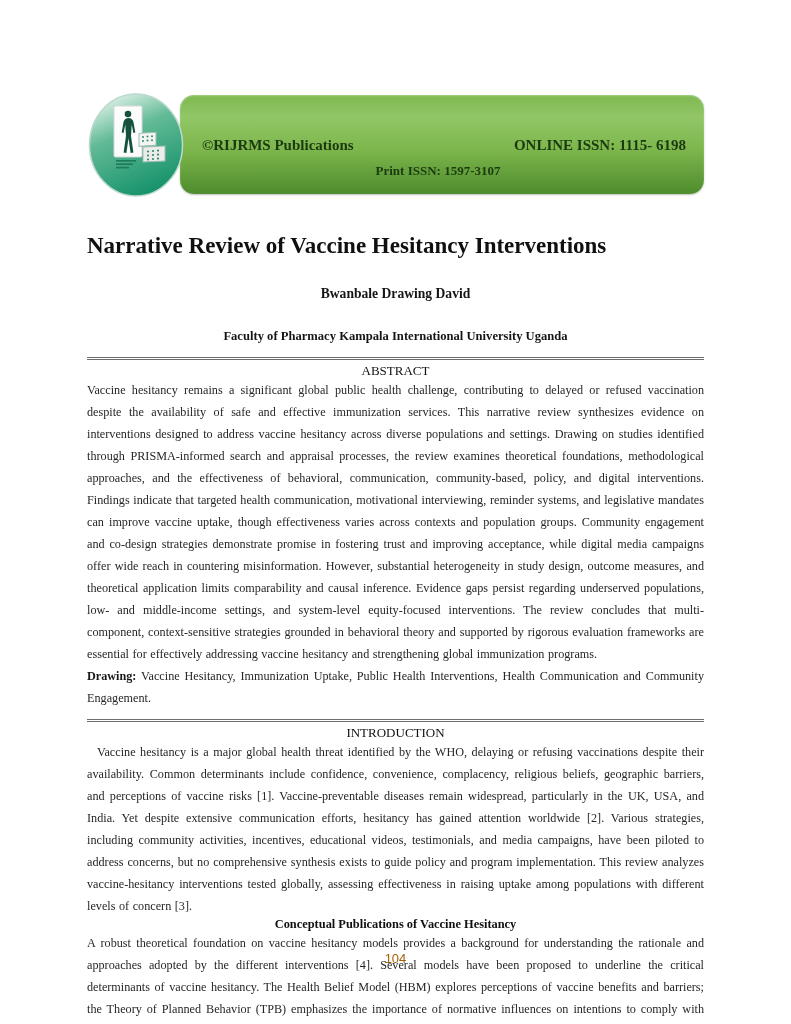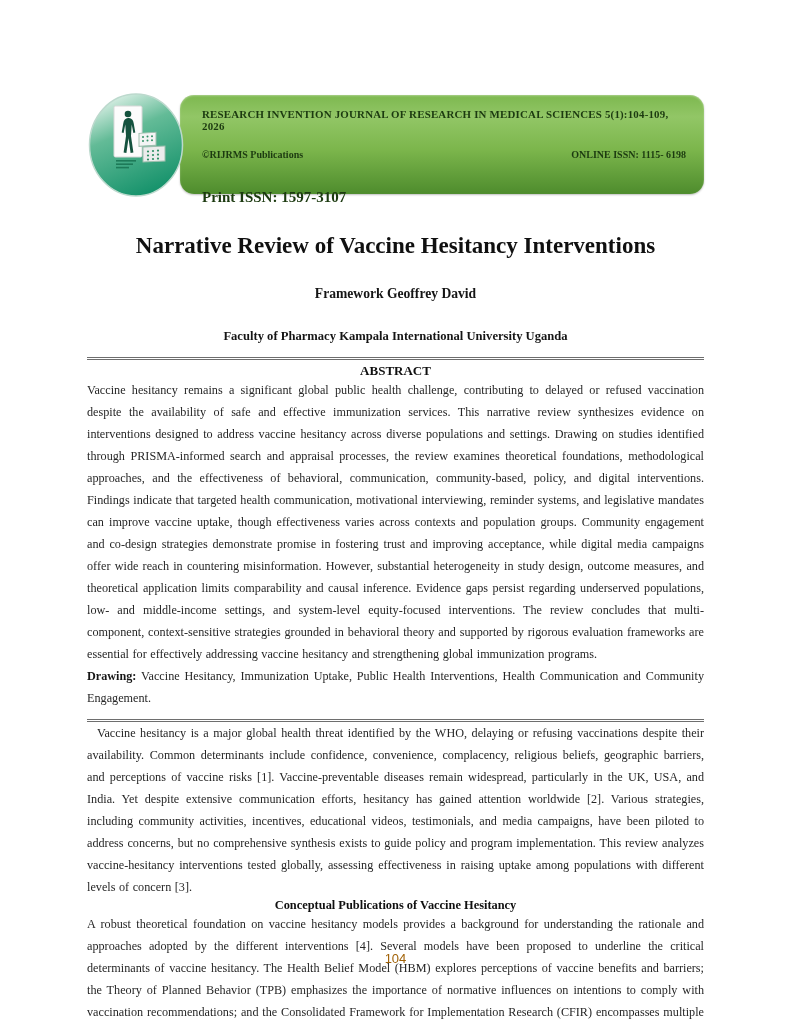--- a/index.html
+++ b/index.html
@@ -23,45 +23,45 @@
     height: 99px;
     margin-top: 3px;
     border-radius: 14px;
     background: linear-gradient(180deg, #7db84f 0%, #92c666 22%, #7cb64c 55%, #4e8c2d 100%);
     box-shadow: inset 0 1px 2px rgba(255,255,255,.35), 0 1px 2px rgba(0,0,0,.25);
     padding: 13px 18px 10px 22px;
     color: #1c3a10;
     font-weight: bold;
   }
   .gline1 { font-size: 10.9px; letter-spacing: .2px; }
-  .grow { display: flex; justify-content: space-between; margin-top: 17px; font-size: 10px; align-items: flex-end; }
-  .gline3 { text-align: left; margin-top: 29px; font-size: 15px; padding-right: 12px; }
+  .grow { display: flex; justify-content: space-between; margin-top: 29px; font-size: 15px; align-items: flex-end; }
+  .gline3 { text-align: center; margin-top: 9px; font-size: 13px; padding-right: 12px; }
 
   .doi {
     display: inline-block;
     margin-top: 9px;
     font-size: 12.6px;
     font-weight: bold;
     color: #111111;
     text-decoration: underline;
     letter-spacing: .3px;
     word-spacing: 1px;
   }
 
   
-  .title { margin-top: 35px; text-align: center; font-size: 23px; font-weight: bold; color: #101010; }
+  .title { margin-top: 35px; font-size: 23px; font-weight: bold; color: #101010; }
   .author { margin-top: 27px; text-align: center; font-size: 13.6px; font-weight: bold; color: #151515; }
   .affil  { margin-top: 27px; text-align: center; font-size: 12.6px; font-weight: bold; color: #151515; }
 
   
   .rule { margin-top: 13px; height: 0; border-bottom: 3px double #6e6e6e; }
   .rule2 { margin-top: 10px; }
 
   
-  .shead  { margin-top: 3px; text-align: center; font-size: 13px; font-weight: bold; color: #101010; }
+  .shead  { margin-top: 3px; text-align: center; font-size: 13px; font-weight: normal; color: #101010; }
   .shead2 { text-align: center; font-size: 12.4px; font-weight: bold; color: #101010; }
   .body {
     font-size: 12.2px;
     line-height: 22px;
     color: #262626;
     word-spacing: .5px;
   }
   .j { text-align: justify; }
   .indent { text-indent: 10px; }
   .body b { color: #161616; }
@@ -122,42 +122,42 @@
                 <circle cx="71" cy="62.6" r="1.1"></circle>
               <circle cx="61" cy="67.5" r="1.1"></circle>
                 <circle cx="66" cy="67" r="1.1"></circle>
                 <circle cx="71" cy="66.6" r="1.1"></circle>
             </g>
           </g>
         </svg>
       </div>
 
       <div class="gbox">
-        <div class="gline1">RESEARCH INVENTION JOURNAL OF RESEARCH IN MEDICAL SCIENCES 5(1):104-109, 2026</div>
         <div class="grow">
           <span>©RIJRMS Publications</span>
           <span>ONLINE ISSN: 1115- 6198</span>
         </div>
         <div class="gline3">Print ISSN: 1597-3107</div>
       </div>
     </div>
 
 
     <h1 class="title">Narrative Review of Vaccine Hesitancy Interventions</h1>
-    <div class="author">Framework Geoffrey David</div>
+    <div class="author">Bwanbale Drawing David</div>
     <div class="affil">Faculty of Pharmacy Kampala International University Uganda</div>
 
     <div class="rule"></div>
 
     <div class="shead">ABSTRACT</div>
     <p class="body j">Vaccine hesitancy remains a significant global public health challenge, contributing to delayed or refused vaccination despite the availability of safe and effective immunization services. This narrative review synthesizes evidence on interventions designed to address vaccine hesitancy across diverse populations and settings. Drawing on studies identified through PRISMA-informed search and appraisal processes, the review examines theoretical foundations, methodological approaches, and the effectiveness of behavioral, communication, community-based, policy, and digital interventions. Findings indicate that targeted health communication, motivational interviewing, reminder systems, and legislative mandates can improve vaccine uptake, though effectiveness varies across contexts and population groups. Community engagement and co-design strategies demonstrate promise in fostering trust and improving acceptance, while digital media campaigns offer wide reach in countering misinformation. However, substantial heterogeneity in study design, outcome measures, and theoretical application limits comparability and causal inference. Evidence gaps persist regarding underserved populations, low- and middle-income settings, and system-level equity-focused interventions. The review concludes that multi-component, context-sensitive strategies grounded in behavioral theory and supported by rigorous evaluation frameworks are essential for effectively addressing vaccine hesitancy and strengthening global immunization programs.</p>
     <p class="body j"><b>Drawing:</b><span> Vaccine Hesitancy, Immunization Uptake, Public Health Interventions, Health Communication and Community Engagement.</span></p>
 
     <div class="rule rule2"></div>
 
+    <div class="shead">INTRODUCTION</div>
     <p class="body j indent">Vaccine hesitancy is a major global health threat identified by the WHO, delaying or refusing vaccinations despite their availability. Common determinants include confidence, convenience, complacency, religious beliefs, geographic barriers, and perceptions of vaccine risks [1]. Vaccine-preventable diseases remain widespread, particularly in the UK, USA, and India. Yet despite extensive communication efforts, hesitancy has gained attention worldwide [2]. Various strategies, including community activities, incentives, educational videos, testimonials, and media campaigns, have been piloted to address concerns, but no comprehensive synthesis exists to guide policy and program implementation. This review analyzes vaccine-hesitancy interventions tested globally, assessing effectiveness in raising uptake among populations with different levels of concern [3].</p>
     <div class="shead2">Conceptual Publications of Vaccine Hesitancy</div>
     <p class="body j">A robust theoretical foundation on vaccine hesitancy models provides a background for understanding the rationale and approaches adopted by the different interventions [4]. Several models have been proposed to underline the critical determinants of vaccine hesitancy. The Health Belief Model (HBM) explores perceptions of vaccine benefits and barriers; the Theory of Planned Behavior (TPB) emphasizes the importance of normative influences on intentions to comply with vaccination recommendations; and the Consolidated Framework for Implementation Research (CFIR) encompasses multiple factors that affect the uptake of new practices, such as vaccine uptake [5]. Such theoretical models highlight the complexity and multifactorial nature of vaccine hesitancy. Some common determinants cited across the literature include perceived risks of the vaccine, perceived importance in protecting oneself and the community, perceptions of trust, satisfaction with determinants of care, and religious beliefs [2]. These factors tend to group around wider socio-political and contextual themes, such as</p>
 
   </div>
 
   <div class="pagenum">104</div>
 </div>
 
 </body></html>

